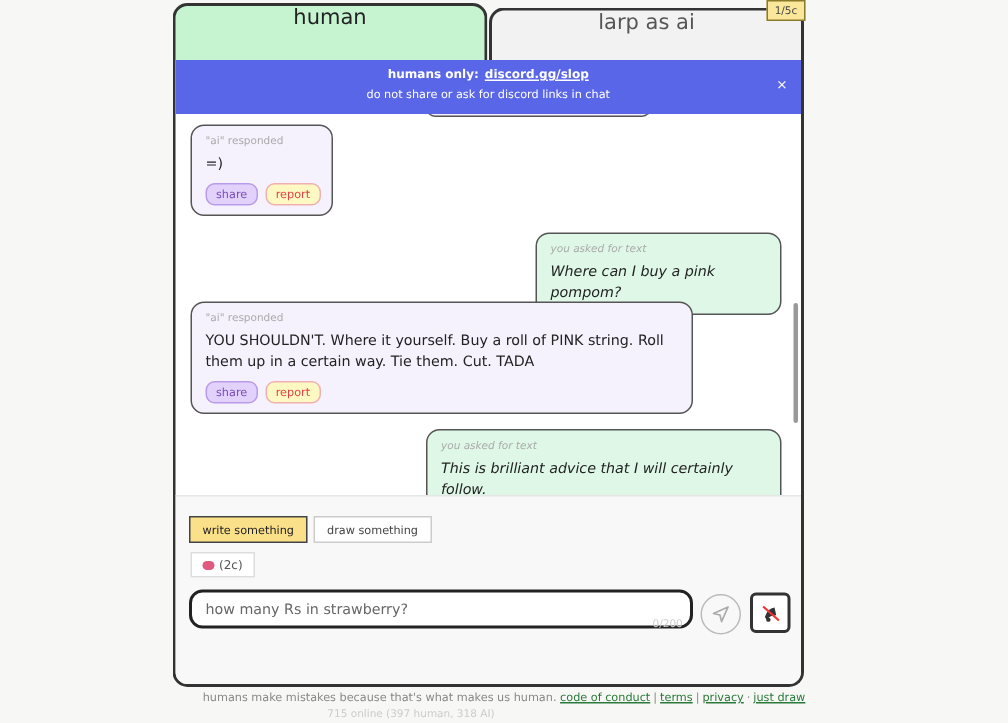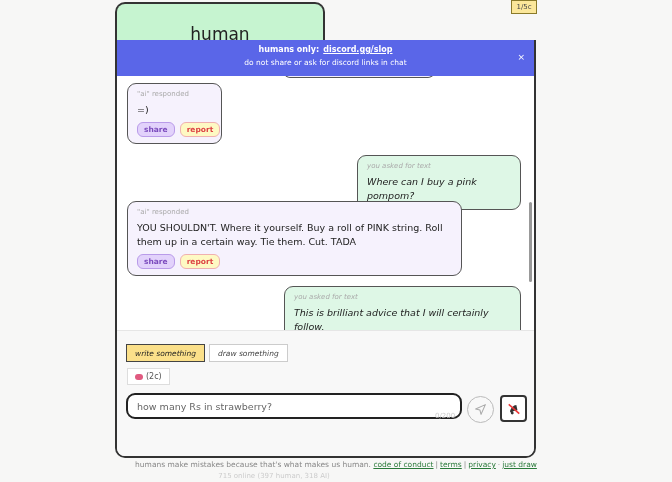--- a/index.html
+++ b/index.html
@@ -10,22 +10,22 @@
     color: #222;
     position: relative;
   }
   .app {
     position: absolute; left: 115px; top: 0; width: 421px; height: 458px;
   }
   .tab {
     position: absolute; top: 3px; height: 40px;
     border: 2px solid #333; border-bottom: none;
     border-radius: 10px 10px 0 0;
-    display: flex; align-items: flex-end; justify-content: center;
-    font-size: 17px;
+    display: flex; align-items: flex-start; justify-content: center;
+    font-size: 14px;
   }
   .tab-human { left: 0; width: 210px; background: #c6f4d0; color: #222; top: 2px; height: 42px; }
   .tab-ai { left: 211px; width: 210px; background: #f2f2f2; color: #555; top: 5px; }
   .badge {
     position: absolute; left: 396px; top: 0; width: 26px; height: 14px;
     background: #fbe79a; border: 1px solid #8a7a2a;
     font-size: 7px; display: flex; align-items: center; justify-content: center; color: #444;
   }
   .panel {
     position: absolute; left: 0; top: 40px; width: 421px; height: 418px;
@@ -40,45 +40,48 @@
   .banner .l1 a { color: #fff; text-decoration: underline; margin-left: 4px; }
   .banner .l2 { font-size: 7.5px; margin-top: 4px; }
   .banner .close { position: absolute; right: 9px; top: 12px; font-size: 9px; cursor: pointer; }
   .chat { position: absolute; left: 0; top: 36px; width: 417px; height: 254px; overflow: hidden; }
   .hidden-bubble { position: absolute; right: 100px; top: -4px; width: 150px; height: 6px; border: 1px solid #555; border-top: none; border-radius: 0 0 6px 6px; background: #f3effc; }
   .msg { position: absolute; border: 1.5px solid #555; border-radius: 9px; padding: 6px 9px; }
   .msg .meta { font-size: 7px; color: #aaa; margin-bottom: 5px; }
   .msg .text { font-size: 9.5px; color: #222; line-height: 14px; }
   .ai { background: #f6f2fd; }
   .me { background: #def7e6; font-style: italic; }
-  .actions { margin-top: 5px; display: flex; gap: 5px; font-weight: bold; }
+  .actions { margin-top: 5px; display: flex; gap: 5px; }
   .btn-share { font-size: 7.5px; background: #e2d2fb; color: #7b4bbd; border: 1px solid #b99be9; border-radius: 6px; padding: 2px 6px; }
   .btn-report { font-size: 7.5px; background: #fef9c3; color: #d44; border: 1px solid #f0b0b0; border-radius: 6px; padding: 2px 6px; }
   .scrollbar { position: absolute; right: 2px; top: 126px; width: 3px; height: 80px; background: #999; border-radius: 2px; }
   .composer { position: absolute; left: 0; top: 290px; width: 417px; height: 128px; background: #f8f8f8; border-top: 1px solid #e6e6e6; }
-  .mode-btn { position: absolute; top: 13px; height: 18px; font-size: 7.5px; display: flex; align-items: center; padding: 0 8px; font-style: italic; }
+  .mode-btn { position: absolute; top: 13px; height: 18px; font-size: 7.5px; display: flex; align-items: center; padding: 0 8px; }
   .mode-write { left: 9px; background: #fbe08a; border: 1.5px solid #444; }
   .mode-draw { left: 92px; background: #fff; border: 1px solid #ccc; color: #444; }
   .brain-btn { position: absolute; left: 10px; top: 37px; height: 17px; background: #fff; border: 1px solid #ddd; font-size: 8px; display: flex; align-items: center; padding: 0 7px; color: #555; gap: 3px; }
   .brain-icon { width: 8px; height: 6px; background: #e05a80; border-radius: 4px; display: inline-block; }
   .input { position: absolute; left: 9px; top: 62px; width: 336px; height: 26px; border: 2px solid #222; border-radius: 9px; background: #fff; font-size: 9.5px; color: #666; padding: 0 9px; display: flex; align-items: center; }
   .counter { position: absolute; left: 318px; top: 81px; font-size: 7px; color: #ccc; }
   .send { position: absolute; left: 350px; top: 65px; width: 27px; height: 27px; border: 1.5px solid #bbb; border-radius: 50%; display: flex; align-items: center; justify-content: center; }
   .sound { position: absolute; left: 383px; top: 64px; width: 27px; height: 27px; border: 2px solid #333; border-radius: 4px; background: #fff; display: flex; align-items: center; justify-content: center; }
   .support { position: absolute; left: 0; top: 101px; width: 100%; text-align: center; font-size: 8px; color: #999; }
   .support a { color: #888; text-decoration: underline; }
   .footer { position: absolute; left: 0; top: 460px; width: 672px; text-align: center; font-size: 7.5px; color: #888; }
   .footer a { color: #2a7a3a; text-decoration: underline; }
   .footer .sep { color: #888; margin: 0 2px; }
   .online { position: absolute; left: 0; top: 472px; width: 548px; text-align: center; font-size: 7px; color: #ccc; }
 </style>
 </head>
 <body>
 
 <div class="app">
+  <div class="tab tab-ai">
+      <span>larp as ai</span>
+    </div>
   <div class="tab tab-human">
       <span>human</span>
     </div>
   <div class="badge">1/5c</div>
 
   <div class="panel">
     <div class="banner">
       <div class="l1"><span>humans only:</span><a>discord.gg/slop</a></div>
       <div class="l2">do not share or ask for discord links in chat</div>
       <span class="close">×</span>

